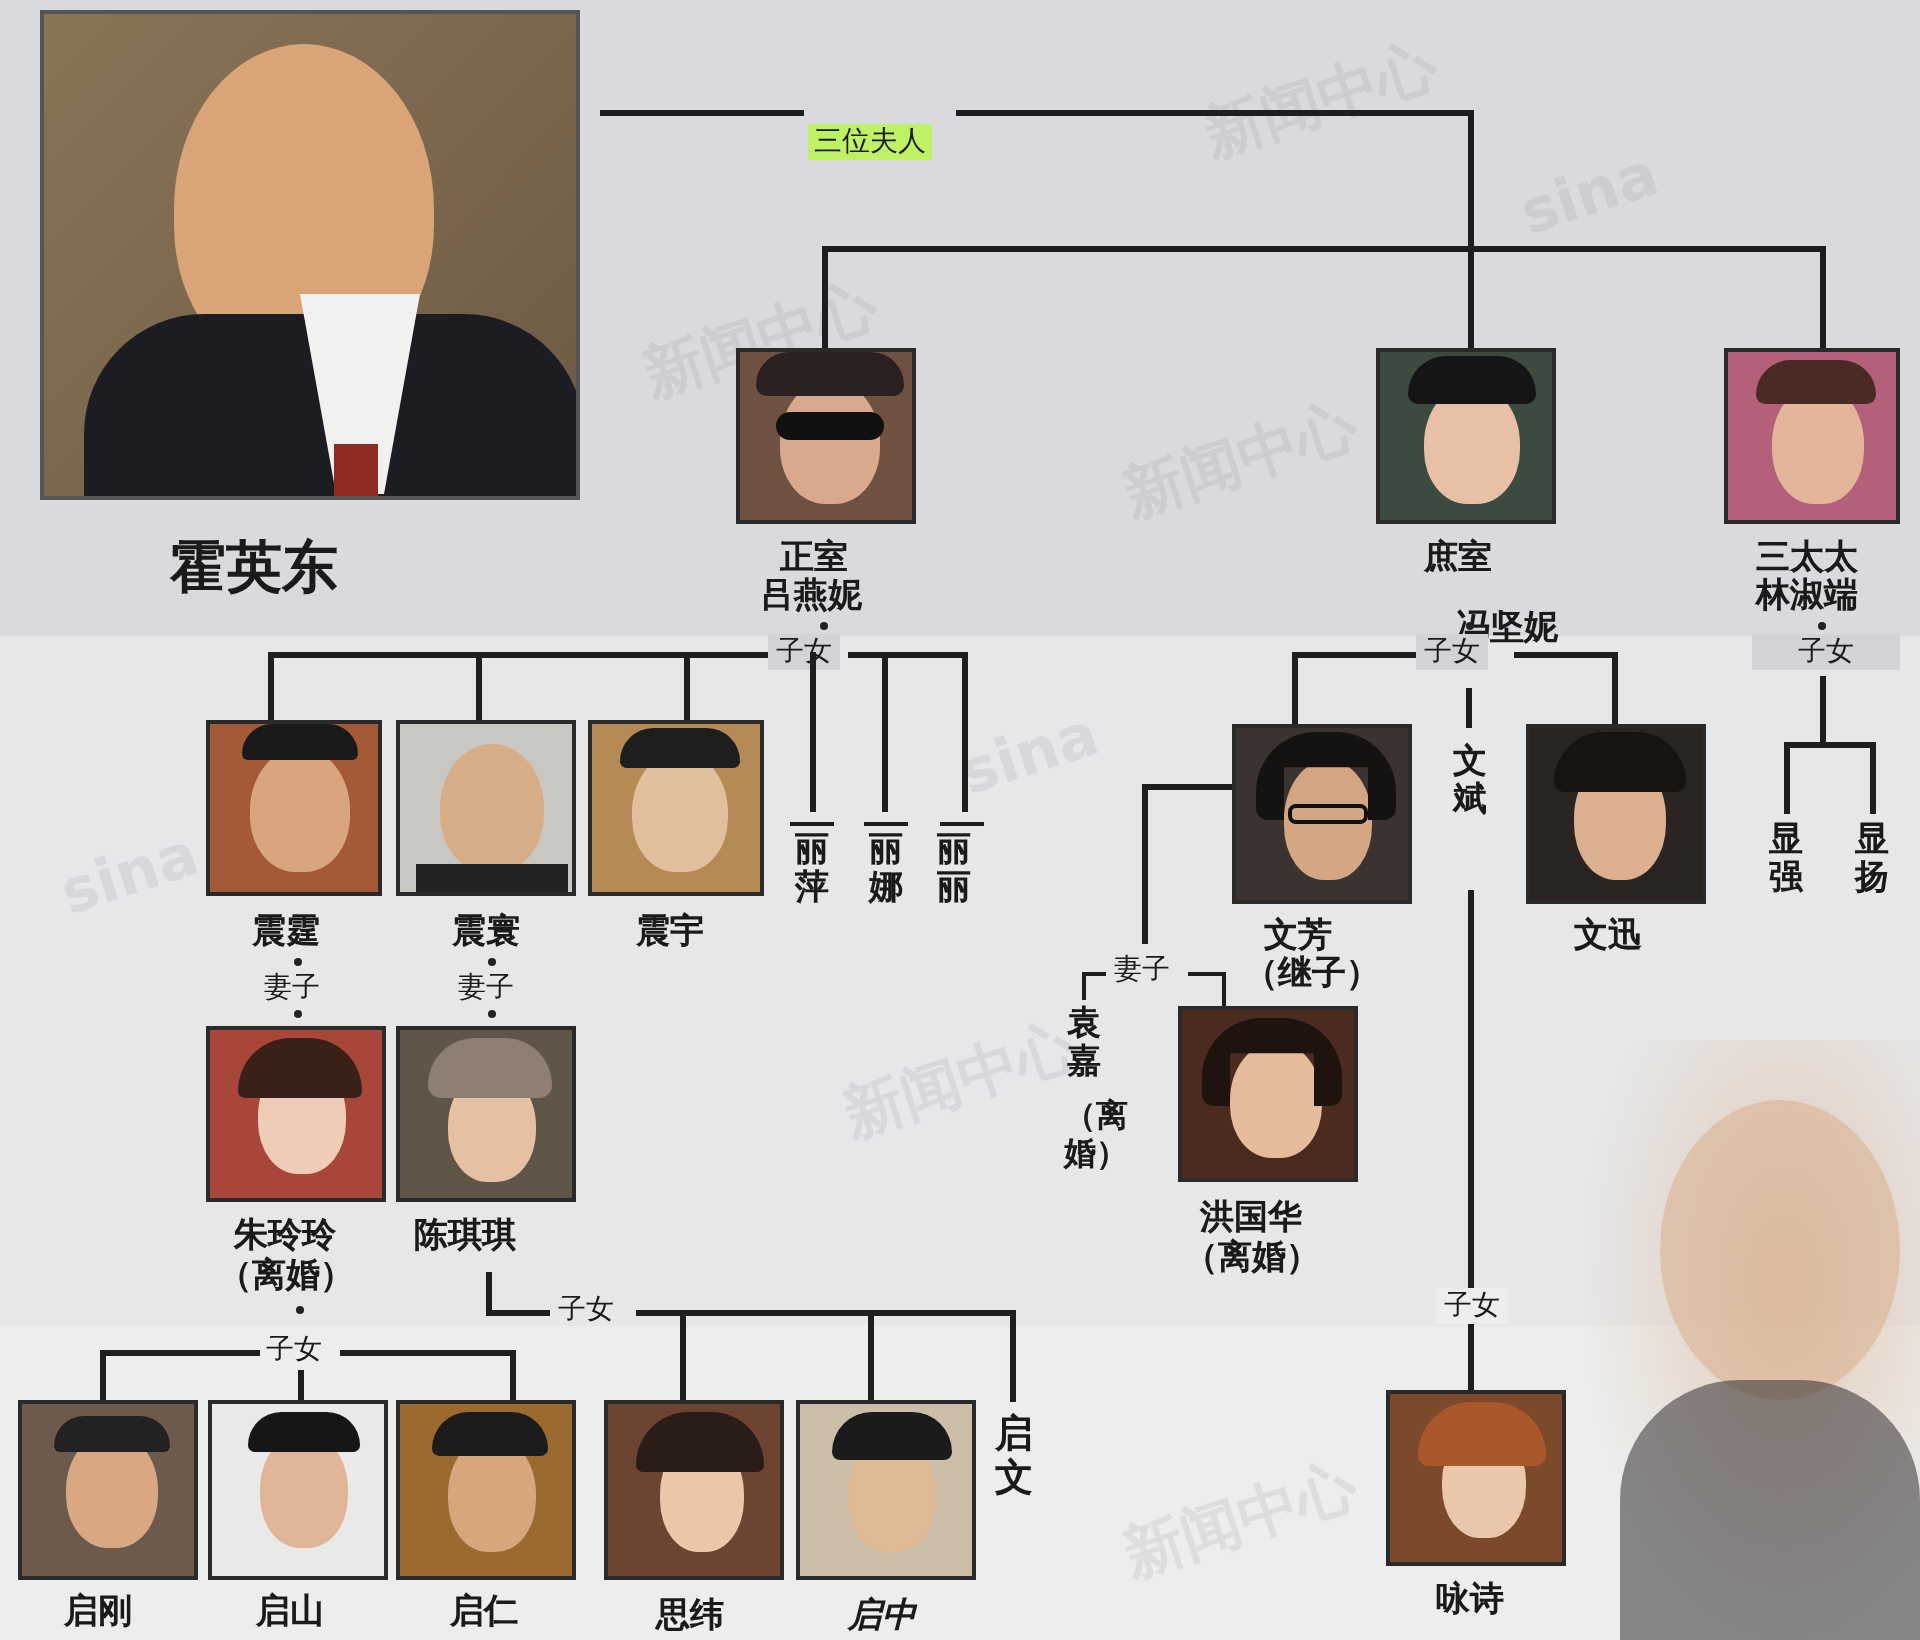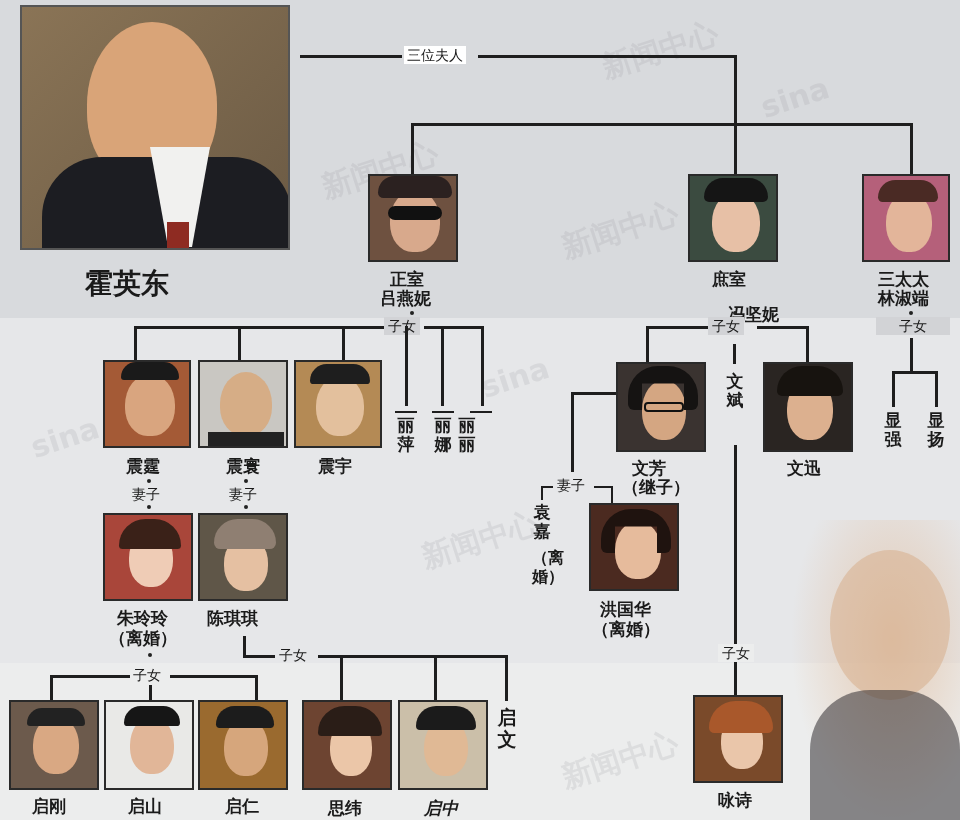--- a/index.html
+++ b/index.html
@@ -39,21 +39,21 @@
 
 <div class="photo" style="left:20px;top:5px;width:270px;height:245px;background:linear-gradient(135deg,#8a7456,#6b5a44);border-color:#555;">
   <div class="face" style="left:65px;top:15px;width:130px;height:165px;background:#d9a478;"></div>
   <div style="position:absolute;left:20px;top:150px;width:250px;height:100px;background:#1c1d22;border-radius:60px 60px 0 0;"></div>
   <div style="position:absolute;left:128px;top:140px;width:60px;height:100px;background:#f1f1ef;clip-path:polygon(0 0,100% 0,70% 100%,30% 100%);"></div>
   <div style="position:absolute;left:145px;top:215px;width:22px;height:30px;background:#8e2b22;"></div>
 </div>
 <div class="lbl" style="left:85px;top:268px;font-size:28px;line-height:32px;font-family:'DejaVu Serif',serif;">霍英东</div>
 
 <div class="ln h" style="left:300px;top:55px;width:102px;"></div>
-<div class="tagplain" style="left:404px;top:46px;background:#ffffff;">三位夫人</div>
+<div class="tagplain" style="left:404px;top:62px;background:#bef264;">三位夫人</div>
 <div class="ln h" style="left:478px;top:55px;width:258px;"></div>
 <div class="ln v" style="left:734px;top:55px;height:70px;"></div>
 <div class="ln h" style="left:411px;top:123px;width:502px;"></div>
 <div class="ln v" style="left:411px;top:123px;height:52px;"></div>
 <div class="ln v" style="left:734px;top:123px;height:52px;"></div>
 <div class="ln v" style="left:910px;top:123px;height:52px;"></div>
 
 <div class="photo" style="left:368px;top:174px;width:90px;height:88px;background:#6e5140;">
   <div class="face" style="left:20px;top:14px;width:50px;height:62px;background:#d8a98c;"></div>
   <div style="position:absolute;left:18px;top:30px;width:54px;height:14px;background:#111;border-radius:7px;"></div>
@@ -97,21 +97,21 @@
 <div class="photo" style="left:294px;top:360px;width:88px;height:88px;background:#b48a55;">
   <div class="face" style="left:20px;top:14px;width:48px;height:60px;background:#e3c09d;"></div>
   <div style="position:absolute;left:14px;top:2px;width:60px;height:20px;background:#1e1e1e;border-radius:20px 20px 4px 4px;"></div>
 </div>
 
 <div class="ln h" style="left:395px;top:411px;width:22px;height:2px;"></div>
 <div class="ln h" style="left:432px;top:411px;width:22px;height:2px;"></div>
 <div class="ln h" style="left:470px;top:411px;width:22px;height:2px;"></div>
 <div class="vlbl" style="left:396px;top:416px;">丽萍</div>
 <div class="vlbl" style="left:433px;top:416px;">丽娜</div>
-<div class="vlbl" style="left:457px;top:416px;text-align:center;">丽丽</div>
+<div class="vlbl" style="left:467px;top:416px;text-align:center;">丽丽</div>
 
 <div class="lbl" style="left:126px;top:457px;">震霆</div>
 <div class="lbl" style="left:226px;top:457px;text-align:center;">震寰</div>
 <div class="lbl" style="left:318px;top:457px;">震宇</div>
 
 <div class="dot" style="left:147px;top:479px;"></div>
 <div class="tagplain" style="left:129px;top:485px;">妻子</div>
 <div class="dot" style="left:147px;top:505px;"></div>
 <div class="dot" style="left:244px;top:479px;"></div>
 <div class="tagplain" style="left:226px;top:485px;">妻子</div>

